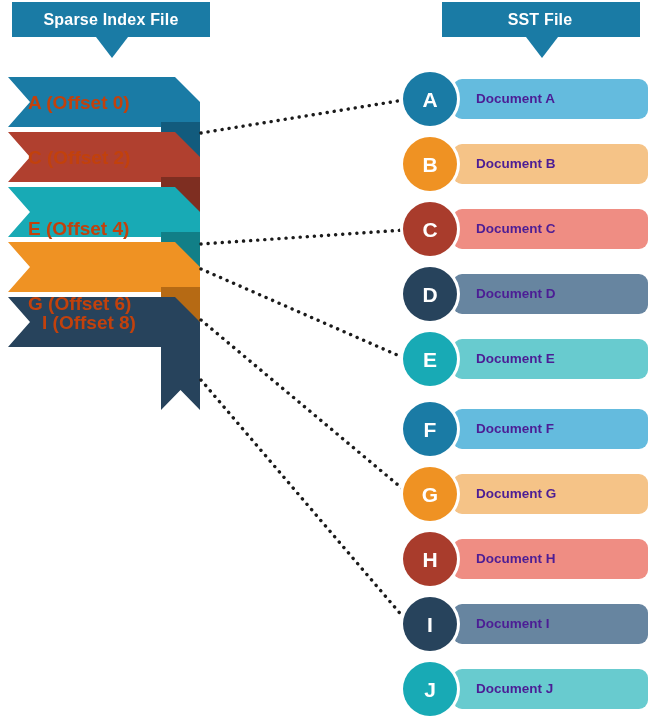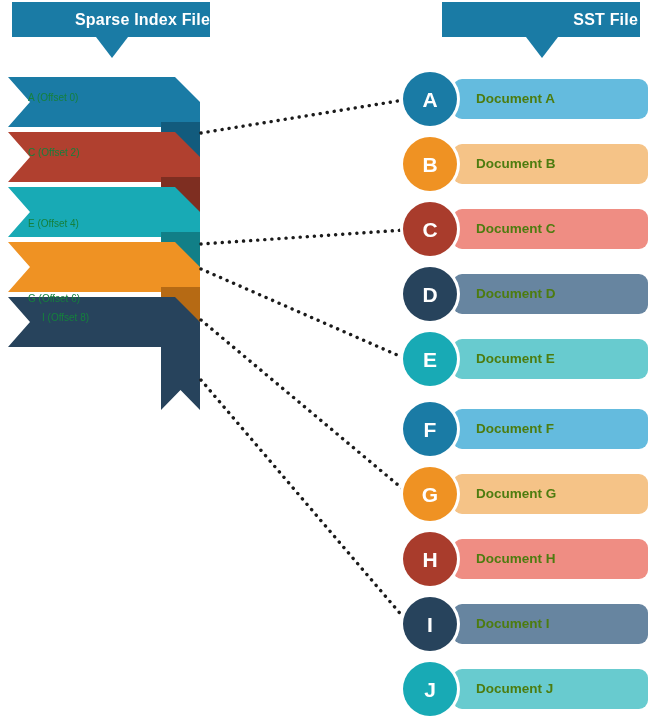--- a/index.html
+++ b/index.html
@@ -24,37 +24,37 @@
     position: absolute;
     top: 0; left: 0;
     width: 651px;
     height: 723px;
   }
   
   .banner {
     position: absolute;
     display: flex;
     align-items: center;
-    justify-content: flex-end;
+    justify-content: center;
   }
   .banner-label {
     position: relative;
     z-index: 2;
     color: #ffffff;
     font-size: 16px;
     font-weight: bold;
     letter-spacing: .2px;
     white-space: nowrap;
   }
   .ribbon-label {
     position: absolute;
     z-index: 3;
-    color: #15803d;
-    font-size: 10px;
-    font-weight: normal;
+    color: #c2410c;
+    font-size: 19px;
+    font-weight: bold;
     white-space: nowrap;
     pointer-events: none;
   }
   
   .doc-row {
     position: absolute;
     left: 403px;
     width: 245px;
     height: 54px;
   }
@@ -81,21 +81,21 @@
   .doc-letter {
     color: #ffffff;
     font-size: 21px;
     font-weight: bold;
     line-height: 1;
   }
   .doc-text {
     position: absolute;
     left: 73px;
     top: 19px;
-    color: #4d7c0f;
+    color: #4c1d95;
     font-size: 13.5px;
     font-weight: bold;
     white-space: nowrap;
   }
 </style>
 </head>
 <body>
 
 <div id="diagram-root">
 

